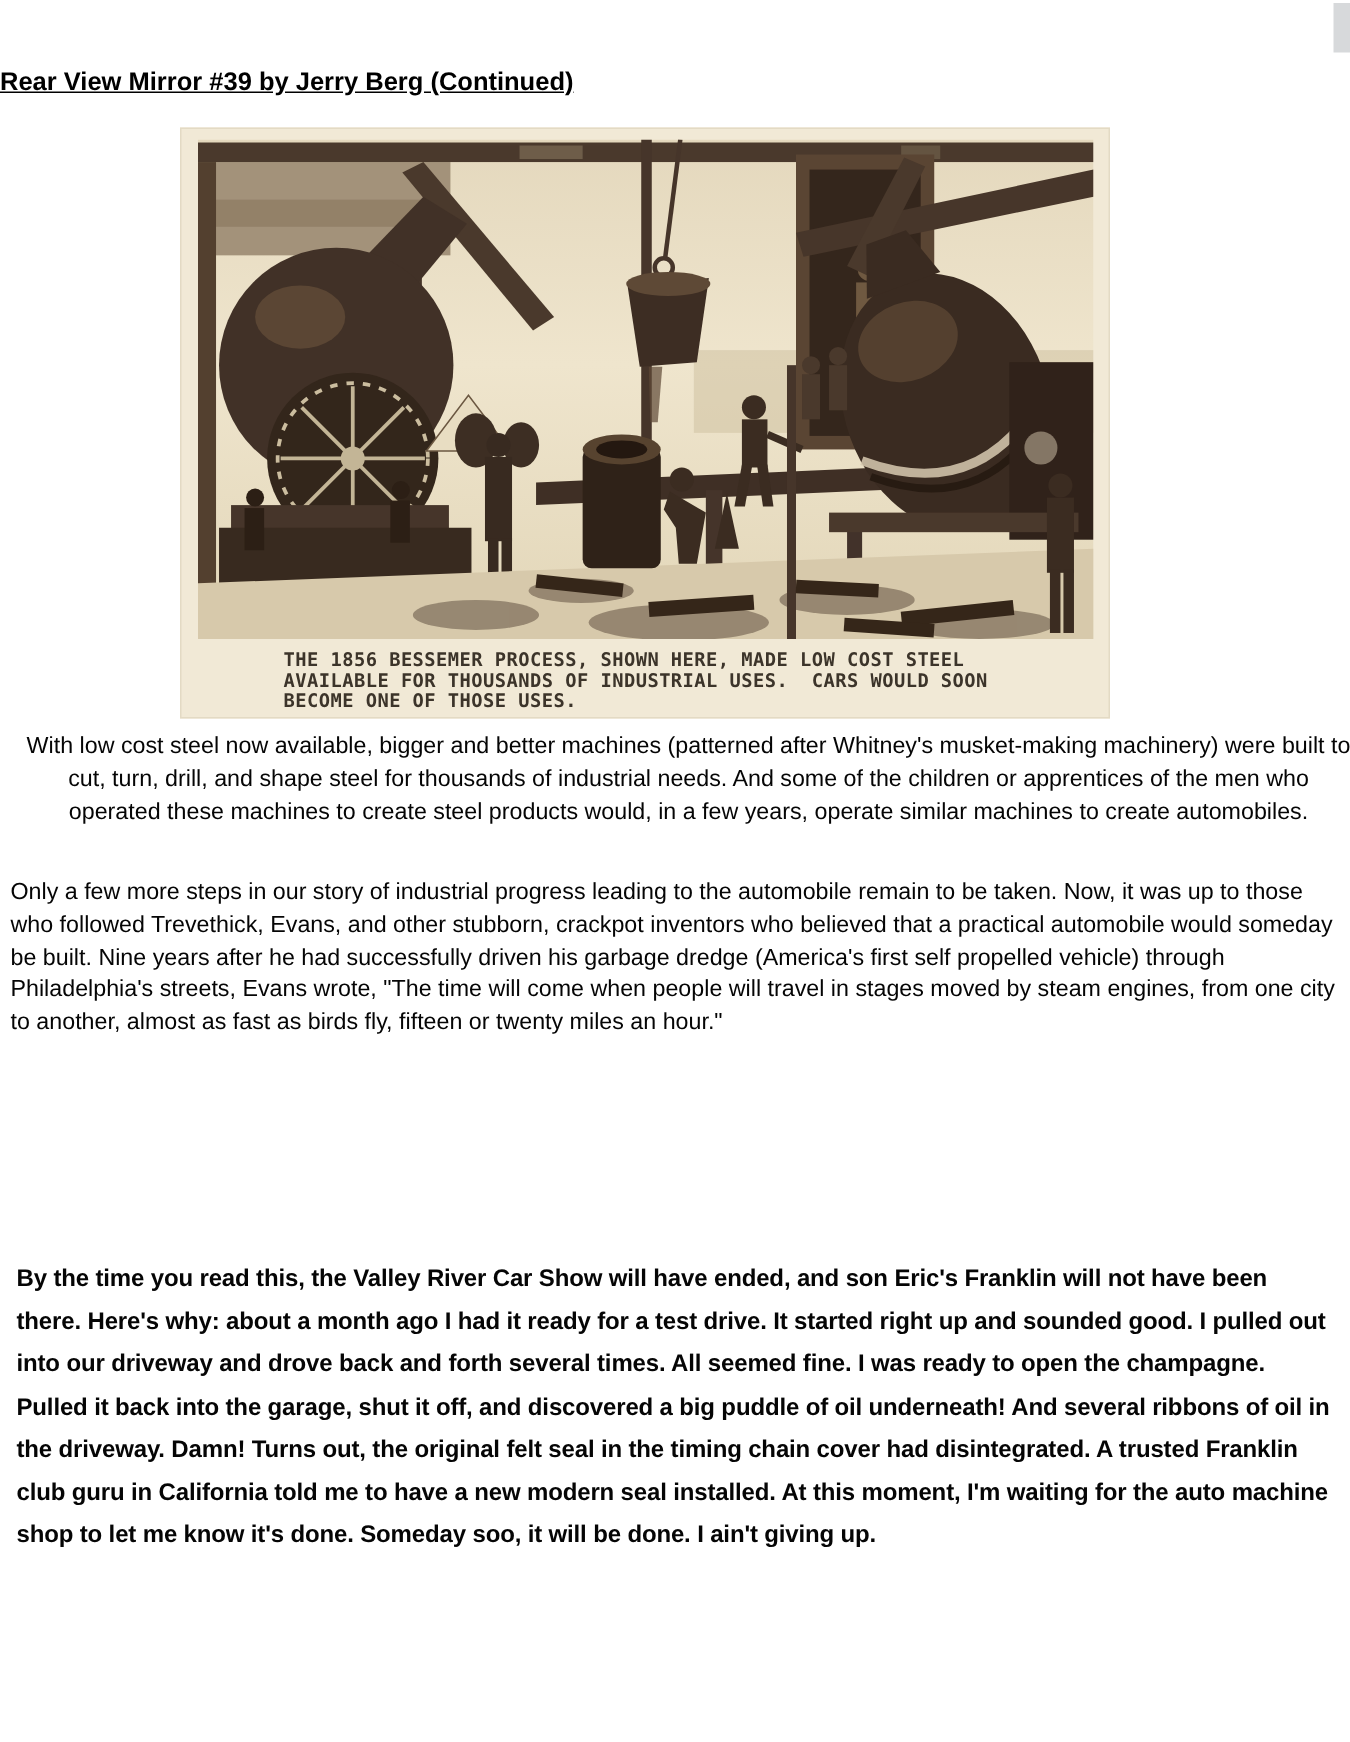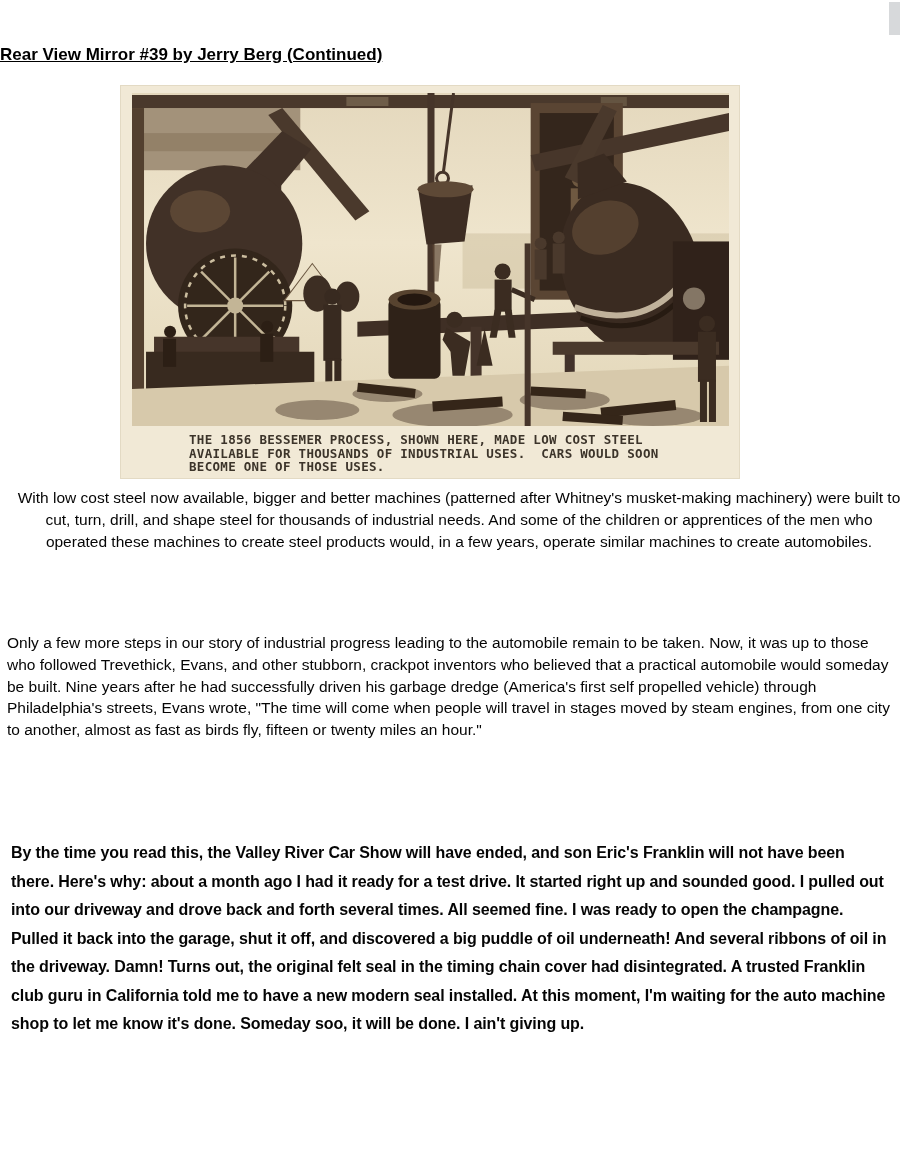--- a/index.html
+++ b/index.html
@@ -30,21 +30,21 @@
   .illustration{position:absolute;top:7px;left:11px;width:597px;height:333px;}
   .illustration svg{display:block;width:100%;height:100%;}
   .caption{
     position:absolute;left:68px;top:347px;margin:0;
     font-family:"DejaVu Sans Mono",monospace;font-size:12.5px;line-height:13.5px;
     letter-spacing:.3px;color:#3c342a;white-space:pre-wrap;font-weight:bold;
   }
   
   .body-text{position:absolute;margin:0;font-size:15.5px;line-height:21.8px;color:#050505;}
   .p1{top:487px;left:17px;width:884px;text-align:center;}
-  .p2{top:584px;left:7px;width:884px;margin-top:48px;}
+  .p2{top:584px;left:7px;width:884px;}
   .franklin-heading{
     position:absolute;top:782px;left:11px;margin:0;
     font-size:16px;font-weight:normal;color:#050505;
   }
   .franklin-para{top:839px;left:11px;width:878px;font-size:16px;line-height:28.5px;letter-spacing:-.1px;font-weight:bold;}
 </style>
 </head>
 <body>
 
 <div class="page">

